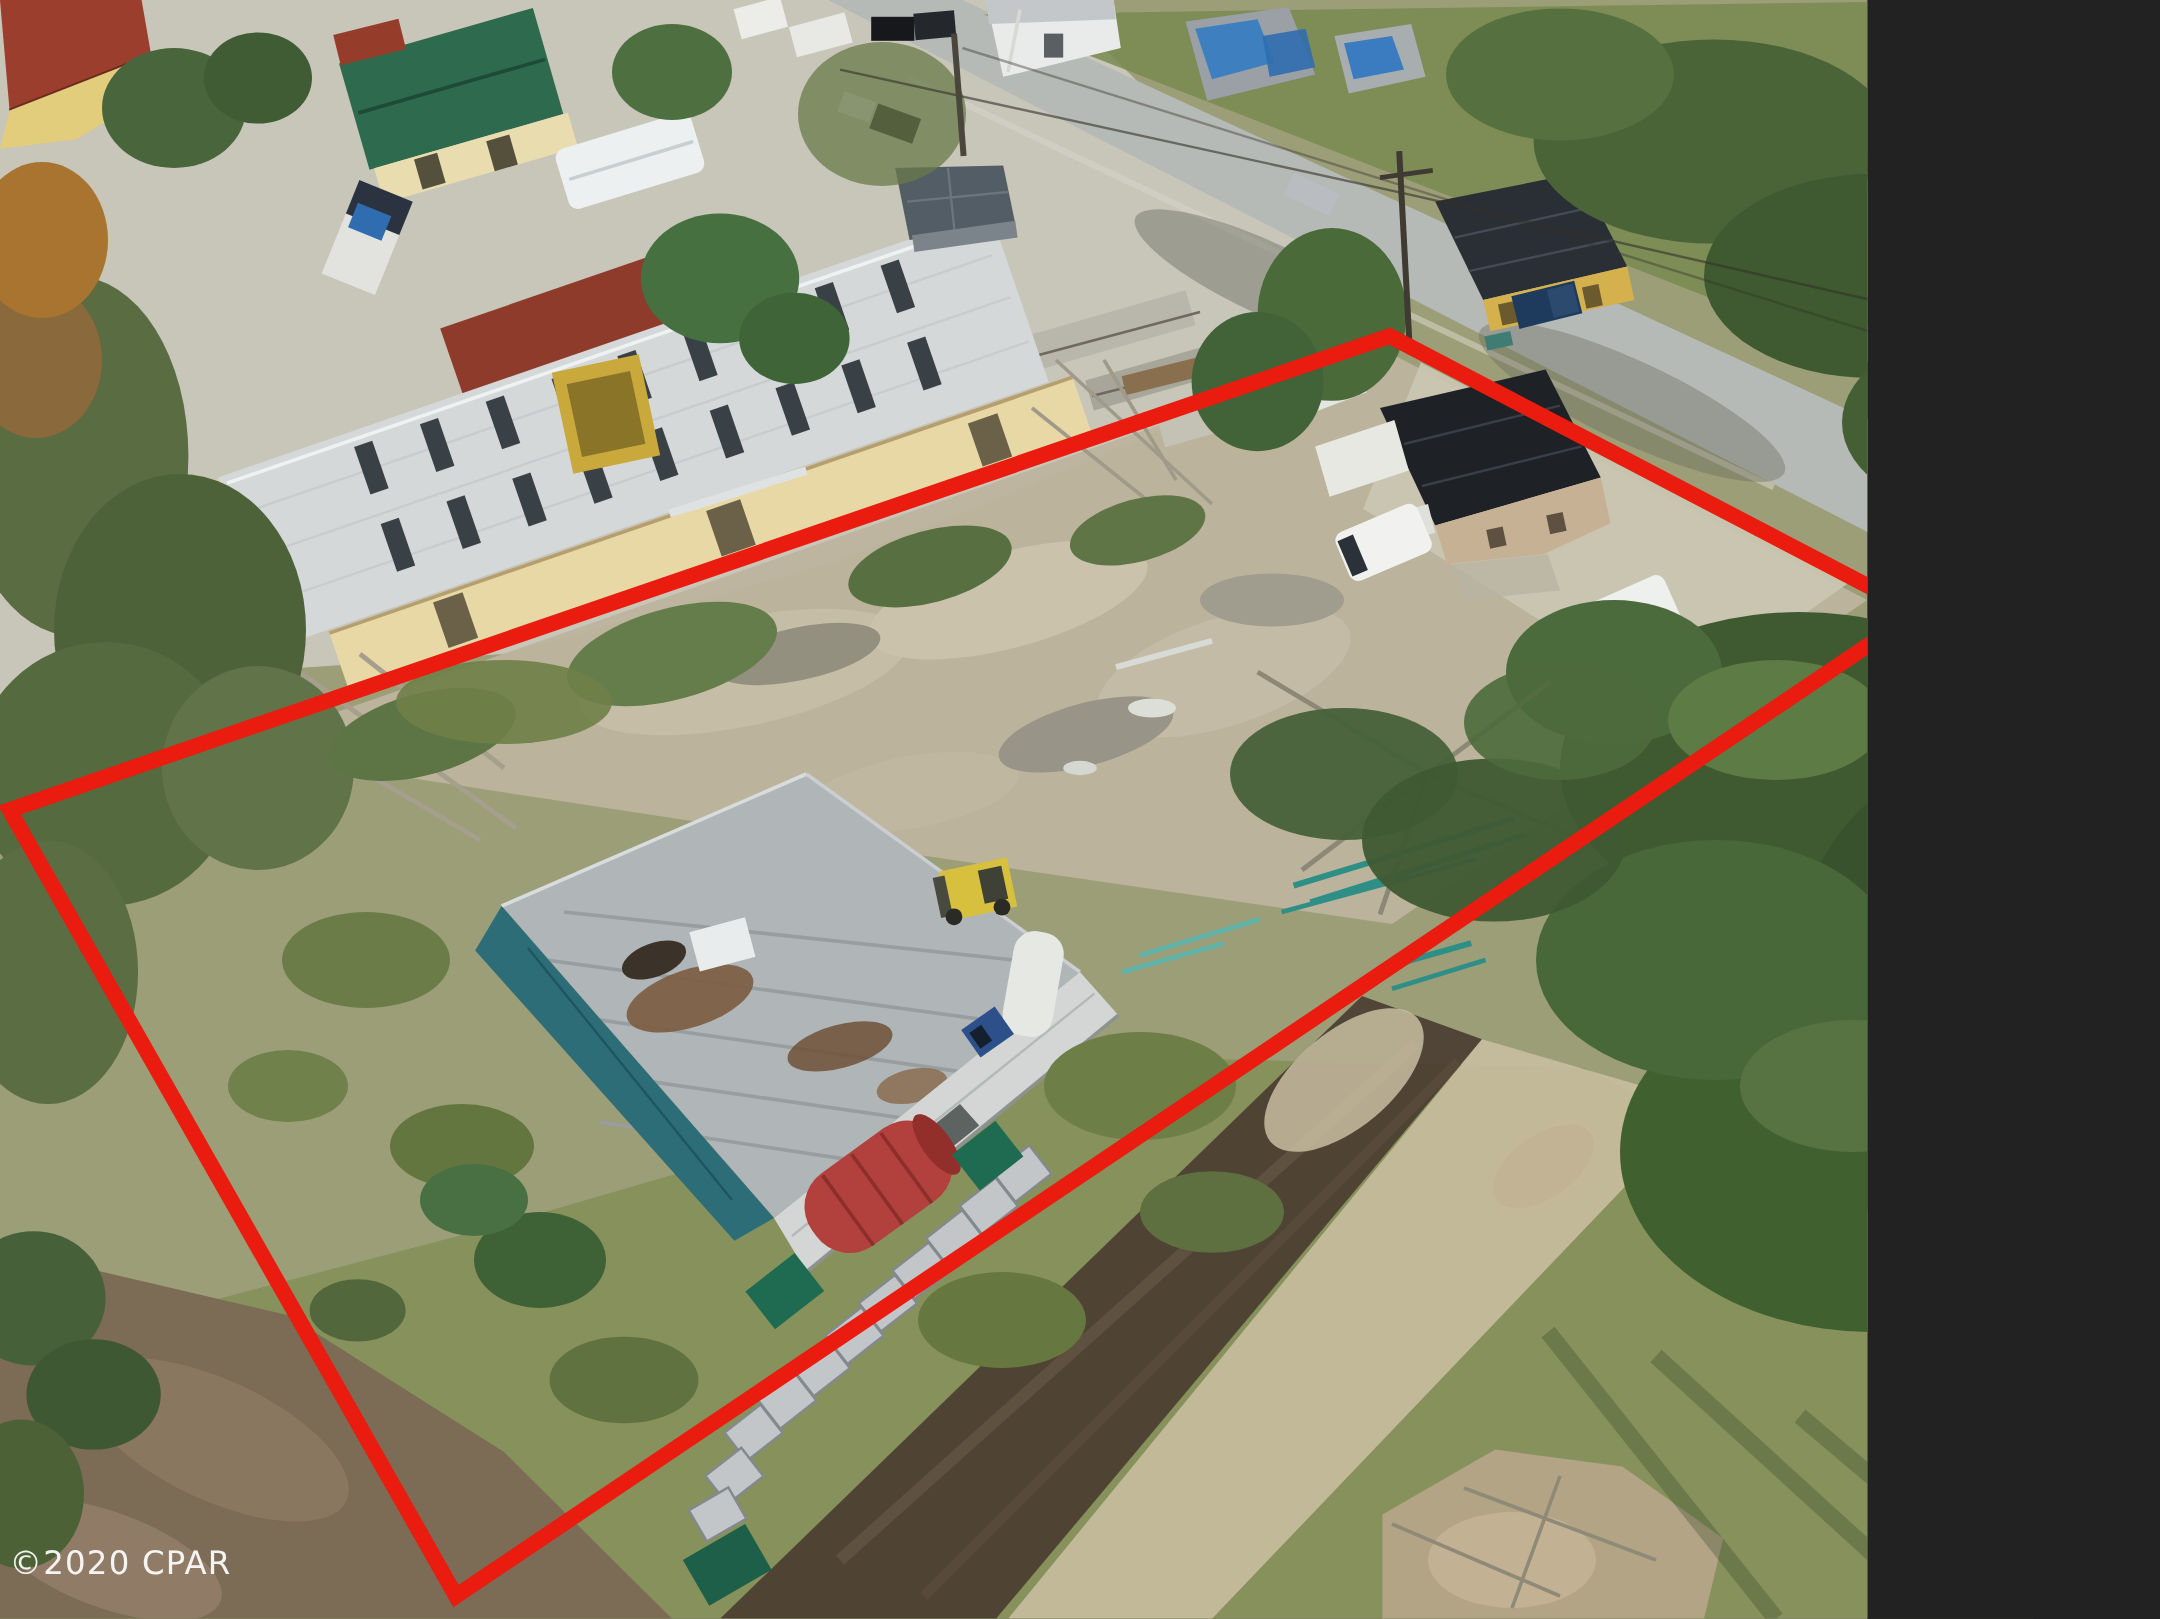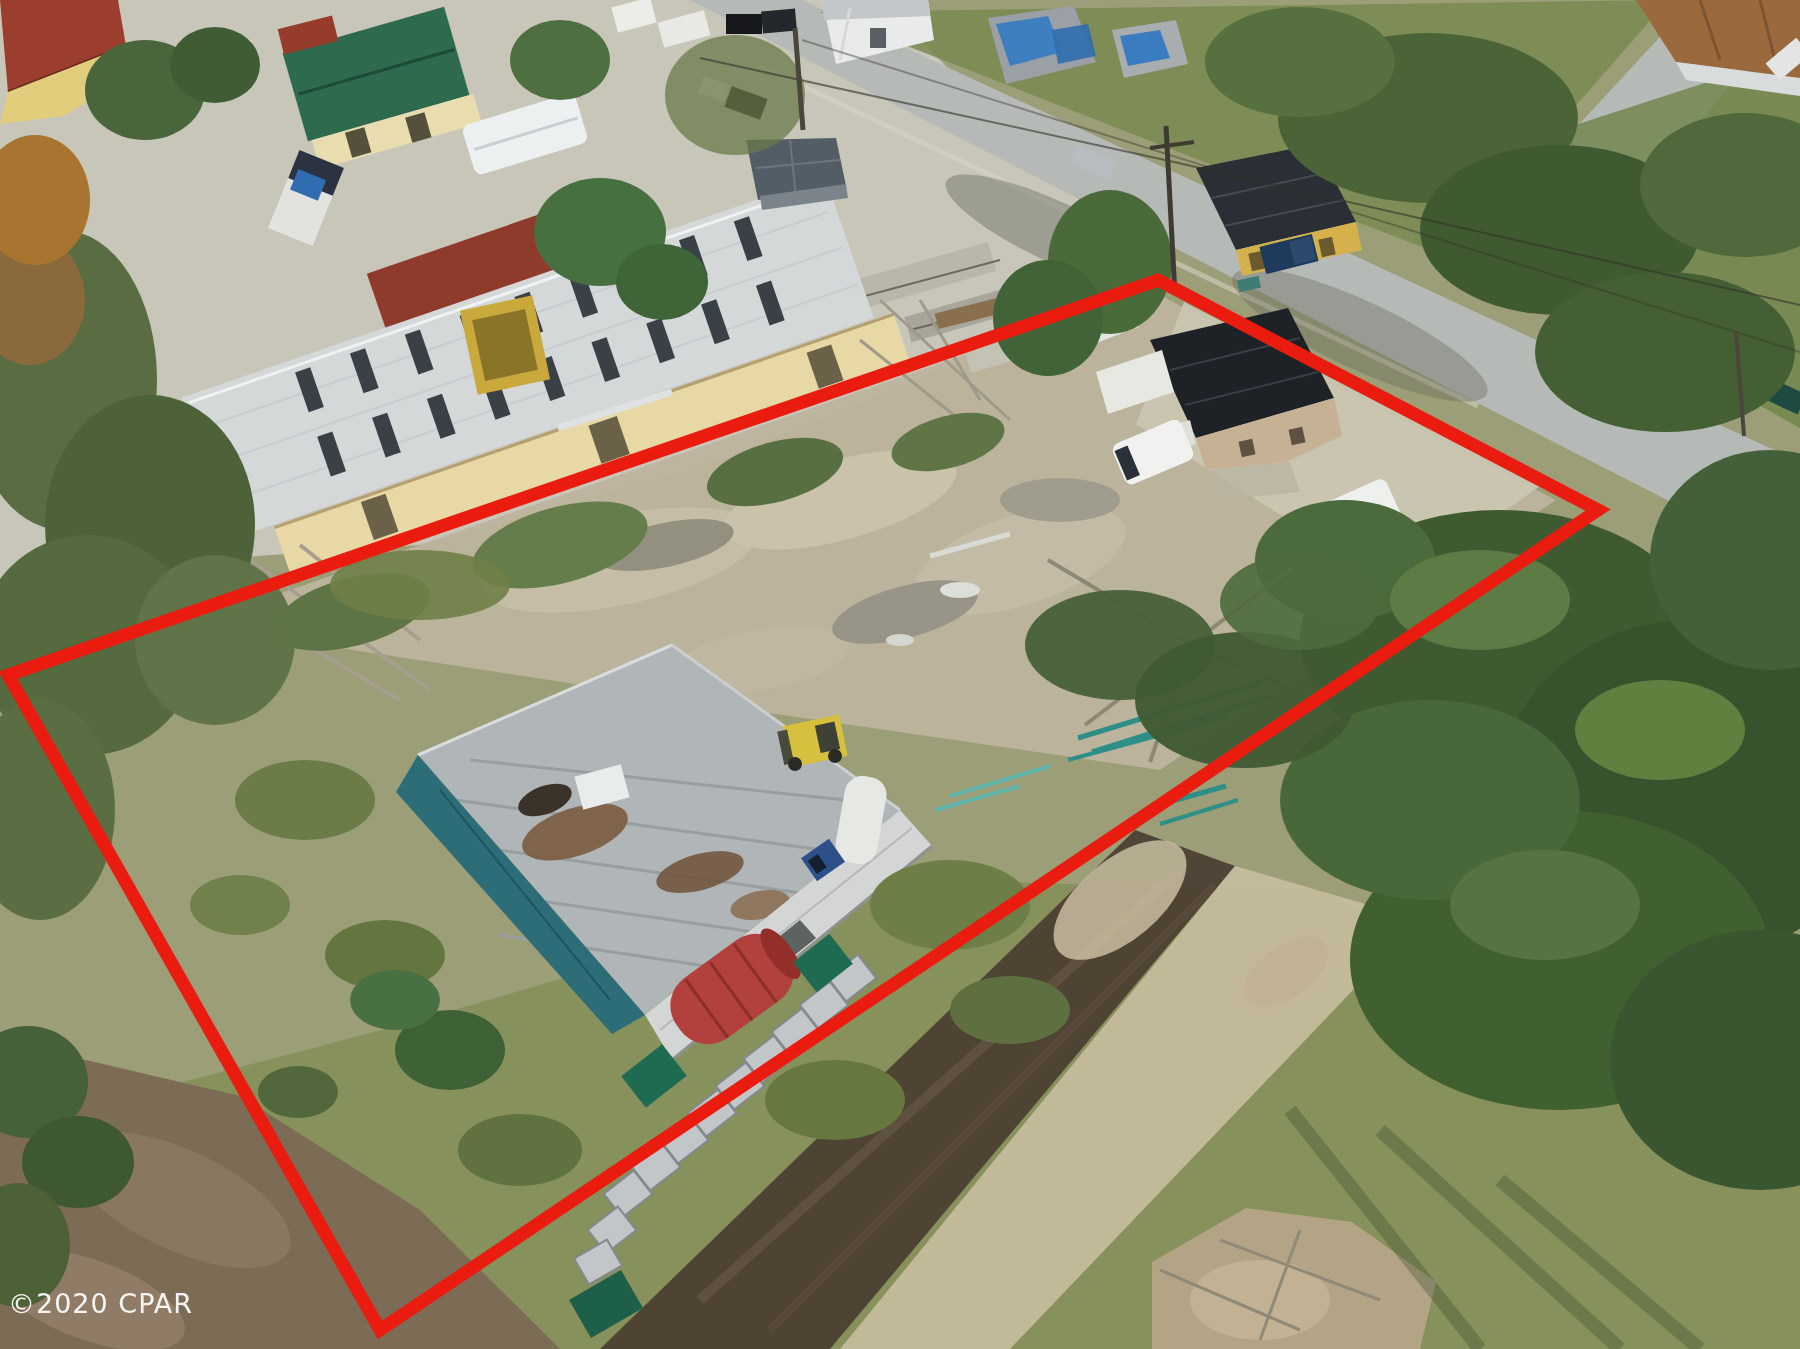--- a/index.html
+++ b/index.html
@@ -1,16 +1,16 @@
 <!DOCTYPE html>
 <html><head>
 <meta charset="utf-8">
 <style>
   html,body{margin:0;padding:0;background:#222;}
-  #photo{position:relative;width:1800px;height:1349px;overflow:hidden;background:#9c9e78;}
+  #photo{position:relative;width:1556px;height:1349px;overflow:hidden;background:#9c9e78;}
   #scene{position:absolute;left:0;top:0;display:block;}
   #watermark{position:absolute;left:8px;top:1288px;font-family:"DejaVu Sans",sans-serif;
              font-size:27px;letter-spacing:1px;font-weight:400;opacity:0.92;user-select:none;}
 </style>
 </head>
 <body>
 
 <div id="photo">
   <svg id="scene" width="1800" height="1349" viewBox="0 0 1800 1349" xmlns="http://www.w3.org/2000/svg">
       <g>

